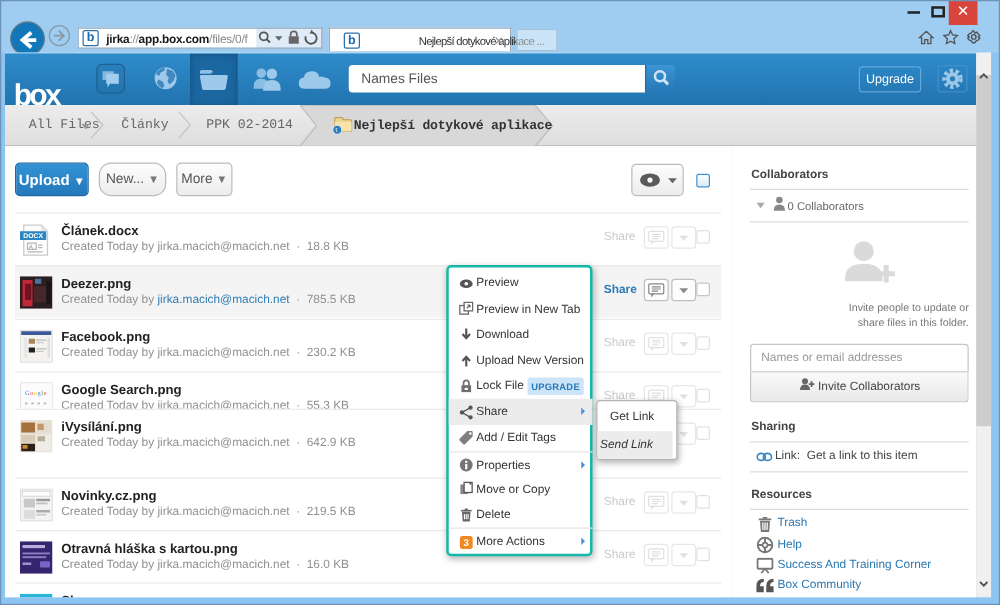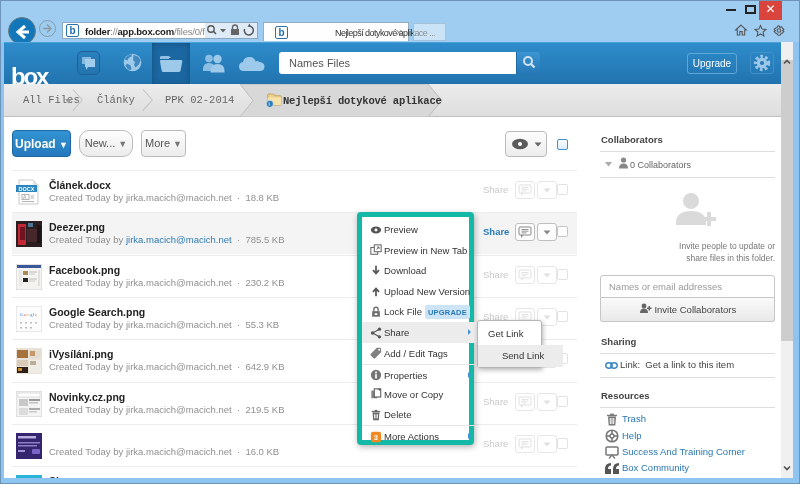--- a/index.html
+++ b/index.html
@@ -68,29 +68,29 @@
 .row .share { position:absolute; left:471px; top:13px; font-size:9.5px; color:#c9c9c9; }
 .row .mbtn { position:absolute; top:10px; width:20px; height:18px; border:1px solid #e7e7e7; border-radius:3px; background:#fff; color:#e0e0e0; text-align:center; }
 .row .cb { position:absolute; left:545px; top:13px; width:11px; height:11px; border:1px solid #e2e2e2; border-radius:2px; background:#fff; }
 .hover-row { background:#f4f4f4; }
 .hover-row .share { color:#2b7bb9; font-weight:bold; }
 .hover-row .mbtn { border-color:#bfbfbf; background:#fdfdfd; color:#888; }
 .hover-row .cb { border-color:#c6c6c6; }
 .sub .em { color:#2f7cb5;text-align:right; }
 
 
-#menu { left:353px; top:170px; width:117px; height:233px; background:#fff; border:5px solid #14b8a6; border-radius:4px; box-shadow:1px 2px 6px rgba(0,0,0,.3); z-index:20; }
+#menu { left:353px; top:170px; width:117px; height:233px; background:#fff; border:2px solid #14b8a6; border-radius:4px; box-shadow:1px 2px 6px rgba(0,0,0,.3); z-index:20; }
 .mi { position:absolute; left:0; width:115px; height:20.6px; font-size:9.5px; color:#333; }
 .mi .ic { position:absolute; left:8px; top:4.5px; width:12px; height:12px; }
 .mi .tx { position:absolute; left:22px; top:5px; white-space:nowrap; }
 .mi .arr { position:absolute; right:6px; top:7px; width:0; height:0; border-left:3.5px solid #4a90d9; border-top:3.5px solid transparent; border-bottom:3.5px solid transparent; }
 .upg { position:absolute; left:63px; top:4px; background:#cde4f6; color:#2779b8; font-size:7.5px; font-weight:bold; border-radius:2px; padding:2.5px 3px; letter-spacing:0.2px; }
 #submenu { left:473px; top:278px; width:65px; height:48px; background:#fff; border:1px solid #b5b5b5; border-radius:3px; box-shadow:1px 2px 5px rgba(0,0,0,.3); z-index:21; font-size:12px; color:#333; }
 #submenu .s1 { position:absolute; left:0; top:2px; width:63px; height:22px; line-height:22px; padding-left:10px; white-space:nowrap; font-size:9.5px; }
-#submenu .s2 { position:absolute; left:0; top:24px; width:85px; height:22px; line-height:22px; padding-left:24px; background:#ececec; white-space:nowrap; font-size:9.5px; }
+#submenu .s2 { position:absolute; left:0; top:24px; width:60px; height:22px; line-height:22px; padding-left:2px; background:#ececec; white-space:nowrap; font-size:9.5px;font-style:italic; }
 
 
 #sbar { left:581px; top:75px; width:196px; height:361px; background:#fff; font-size:9.5px; }
 .shead { position:absolute; left:16px; font-size:9.5px; font-weight:bold; color:#444; }
 .sline { position:absolute; left:15px; width:175px; height:1px; background:#ddd; }
 .slink { position:absolute; left:37px; color:#2a77b2; font-size:9.5px; }
 
 
 #sb { left:781px; top:42px; width:12px; height:436px; background:#f0f0f0; }
 #sbthumb { left:781px; top:60px; width:12px; height:281px; background:#cdcdcd; }
@@ -107,21 +107,21 @@
         <path d="M11 3 L4 9 L11 15" stroke="#fff" stroke-width="3" fill="none"></path>
         <path d="M4 9 L15 9" stroke="#fff" stroke-width="3"></path>
       </svg>
     </div>
   <div class="abs" id="fwd"><svg width="15" height="15" viewBox="0 0 15 15">
         <path d="M7 3.5 L11 7.5 L7 11.5" stroke="#8a9aa5" stroke-width="1.5" fill="none"></path>
         <path d="M3 7.5 L11 7.5" stroke="#8a9aa5" stroke-width="1.5"></path>
       </svg></div>
   <div class="abs" id="addr">
       <span class="fav">b</span>
-      <span class="url"><b>folder</b>://<b>app.box.com</b>/files/0/f</span>
+      <span class="url"><b>jirka</b>://<b>app.box.com</b>/files/0/f</span>
     </div>
   <div class="abs" id="addricons">
     <svg width="51" height="15" viewBox="0 0 51 15">
         <circle cx="6" cy="6" r="3.2" stroke="#555" stroke-width="1.4" fill="none"></circle>
         <line x1="8.3" y1="8.3" x2="11" y2="11" stroke="#555" stroke-width="1.6"></line>
         <path d="M15 6 l3 3.5 3-3.5z" fill="#666"></path>
         <rect x="26" y="6" width="8" height="6" fill="#666"></rect>
         <path d="M27.5 6 v-1.5 a2.5 2.5 0 0 1 5 0 V6" stroke="#666" stroke-width="1.4" fill="none"></path>
         <path d="M44 3 a4.5 4.5 0 1 1-4.4 3" stroke="#555" stroke-width="1.5" fill="none"></path>
         <path d="M44.5 0.5 l1 2.8-3 .6z" fill="#555"></path>
@@ -357,21 +357,21 @@
                   <line x1="5.5" y1="5.5" x2="12.5" y2="5.5"></line>
                   <line x1="5.5" y1="7.2" x2="12.5" y2="7.2"></line>
                   <line x1="5.5" y1="8.9" x2="10.5" y2="8.9"></line>
                 </g>
               </svg></div>
             <div class="mbtn" style="left:525px"><svg width="18" height="16" viewBox="0 0 18 16">
                 <path d="M5.5 6.5 h7 l-3.5 4z" fill="currentColor"></path>
               </svg></div>
             <div class="cb"></div>
         </div>
-        <div class="row" style="top:169px">
+        <div class="row" style="top:157px">
           <svg class="thumb" width="26" height="26" viewBox="0 0 26 26">
               <rect width="26" height="26" fill="#e8e2d8"></rect>
               <rect x="1" y="2" width="11" height="8" fill="#a6713c"></rect>
               <rect x="13" y="2" width="12" height="8" fill="#e3ddd2"></rect>
               <rect x="14" y="3" width="5" height="5" fill="#c4986a"></rect>
               <rect x="1" y="12" width="11" height="6" fill="#d8cbb8"></rect>
               <rect x="1" y="19" width="11" height="6" fill="#2e2018"></rect>
               <rect x="2" y="20" width="4" height="3" fill="#c98c33"></rect>
               <rect x="13" y="12" width="12" height="13" fill="#efece6"></rect>
               <rect x="14" y="13" width="6" height="4" fill="#b9ad97"></rect>
@@ -423,20 +423,21 @@
         </div>
         <div class="row" style="top:254px">
           <svg class="thumb" width="26" height="26" viewBox="0 0 26 26">
               <rect width="26" height="26" fill="#35246e"></rect>
               <rect x="2" y="3" width="18" height="2.5" fill="#b9aee0"></rect>
               <rect x="2" y="9" width="22" height="1.5" fill="#8d7fc4"></rect>
               <rect x="2" y="12" width="19" height="1.5" fill="#8d7fc4"></rect>
               <rect x="2" y="17" width="7" height="2" fill="#9f93cf"></rect>
               <rect x="16" y="16" width="8" height="5" rx="1" fill="#7a64c8"></rect>
             </svg>
+          <div class="ti">Otravná hláška s kartou.png</div>
             <div class="sub">Created Today by jirka.macich@macich.net &nbsp;·&nbsp; 16.0 KB</div>
           <div class="share">Share</div>
             <div class="mbtn" style="left:503px"><svg width="18" height="16" viewBox="0 0 18 16">
                 <rect x="3" y="3" width="12" height="8" rx="1" fill="none" stroke="currentColor" stroke-width="1"></rect>
                 <path d="M5 11 l0 3 2.5-3z" fill="currentColor"></path>
                 <g stroke="currentColor" stroke-width="0.9">
                   <line x1="5.5" y1="5.5" x2="12.5" y2="5.5"></line>
                   <line x1="5.5" y1="7.2" x2="12.5" y2="7.2"></line>
                   <line x1="5.5" y1="8.9" x2="10.5" y2="8.9"></line>
                 </g>

